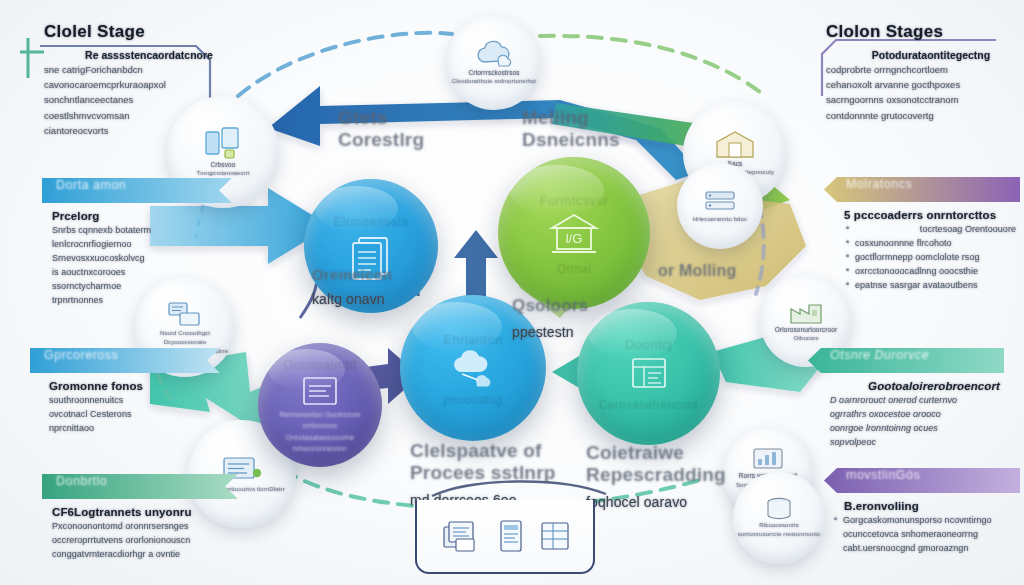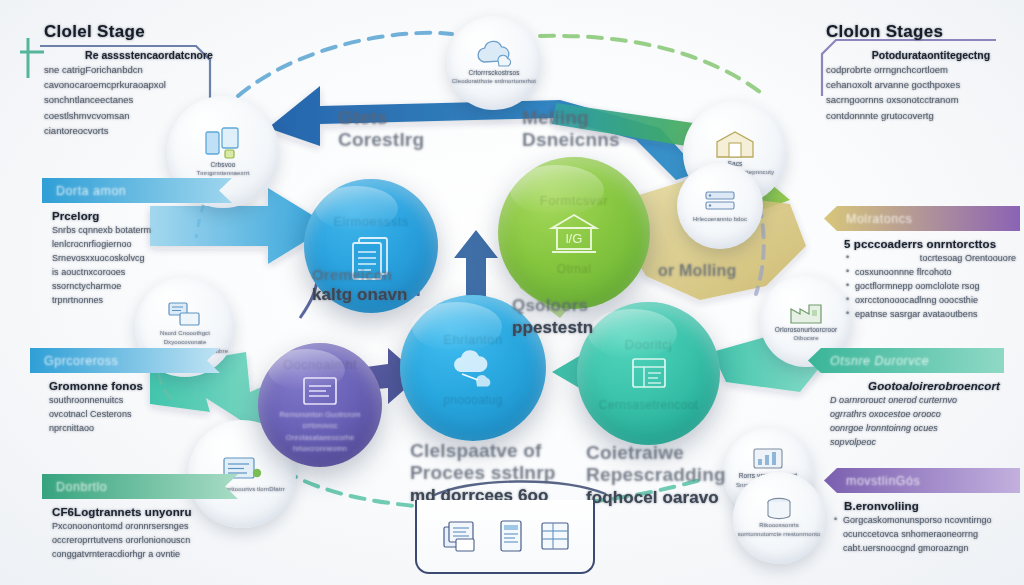--- a/index.html
+++ b/index.html
@@ -33,26 +33,26 @@
   .node .nbot{font-size:12px;letter-spacing:.3px;opacity:.92;margin-top:4px;text-shadow:0 1px 2px rgba(0,0,0,.18);}
   .node .sub{font-size:7.5px;line-height:1.5;opacity:.8;margin-top:2px;max-width:78%;}
   .node .gicon{opacity:.92;}
 
   
   .bigtitle{
     position:absolute;z-index:7;color:#1d2430;font-weight:bold;
     font-size:19px;line-height:1.15;letter-spacing:.2px;
     text-shadow:0 1px 2px rgba(255,255,255,.9);
   }
-  .bigtitle .sm{display:block;font-size:17px;font-weight:bold;color:#3d4654;letter-spacing:.1px;margin-top:2px;}
+  .bigtitle .sm{display:block;font-size:14px;font-weight:normal;color:#3d4654;letter-spacing:.1px;margin-top:8px;}
 
   
   .panel{position:absolute;z-index:8;width:190px;}
   .panel .chip{
-    position:relative;height:25px;display:flex;align-items:center;
+    position:relative;height:25px;display:flex;align-items:flex-start;
     color:#fff;font-size:12.5px;letter-spacing:.5px;
     padding:0 14px;
     filter:drop-shadow(0 3px 5px rgba(30,50,80,.22));
   }
   .panel.left .chip{clip-path:polygon(0 0,100% 0,calc(100% - 13px) 50%,100% 100%,0 100%);}
   .panel.right .chip{clip-path:polygon(13px 0,100% 0,100% 100%,13px 100%,0 50%);padding-left:22px;}
   .panel .body{padding:7px 4px 0 10px;}
   .panel .hd{font-size:11.5px;font-weight:bold;color:#1d2430;margin-bottom:2px;letter-spacing:.1px;}
   .panel .li{font-size:9px;line-height:1.55;color:#56606f;letter-spacing:.05px;}
   .panel .li.b{padding-left:9px;position:relative;}
@@ -214,21 +214,21 @@
       <span class="blurtext-w">Donbrtlo</span>
     </div>
     <div class="body">
       <div class="hd blurtext">CF6Logtrannets unyonru</div>
       <div class="li blurtext">Pxconoonontomd oronnrsersnges</div>
       <div class="li blurtext">occreroprrtutvens ororlonionouscn</div>
       <div class="li blurtext">conggatvrnteracdiorhgr a ovntie</div>
     </div>
   </div>
 
-  <div class="panel right" style="left:824px;top:206px;width:196px;">
+  <div class="panel right" style="left:824px;top:177px;width:196px;">
     <div class="chip" style="background:linear-gradient(90deg,#d8c77a,#8b63b5);">
       <span class="blurtext-w">Molratoncs</span>
     </div>
     <div class="body">
       <div class="hd blurtext" style="padding-left:10px;">5 pcccoaderrs onrntorcttos</div>
       <div class="li b blurtext" style="margin-left:12px;text-align:right;">tocrtesoag Orentoouore</div>
       <div class="li b blurtext" style="margin-left:12px;">cosxunoonnne flrcohoto</div>
       <div class="li b blurtext" style="margin-left:12px;">goctflormnepp oomclolote rsog</div>
       <div class="li b blurtext" style="margin-left:12px;">oxrcctonooocadlnng ooocsthie</div>
       <div class="li b blurtext" style="margin-left:12px;">epatnse sasrgar avataoutbens</div>

